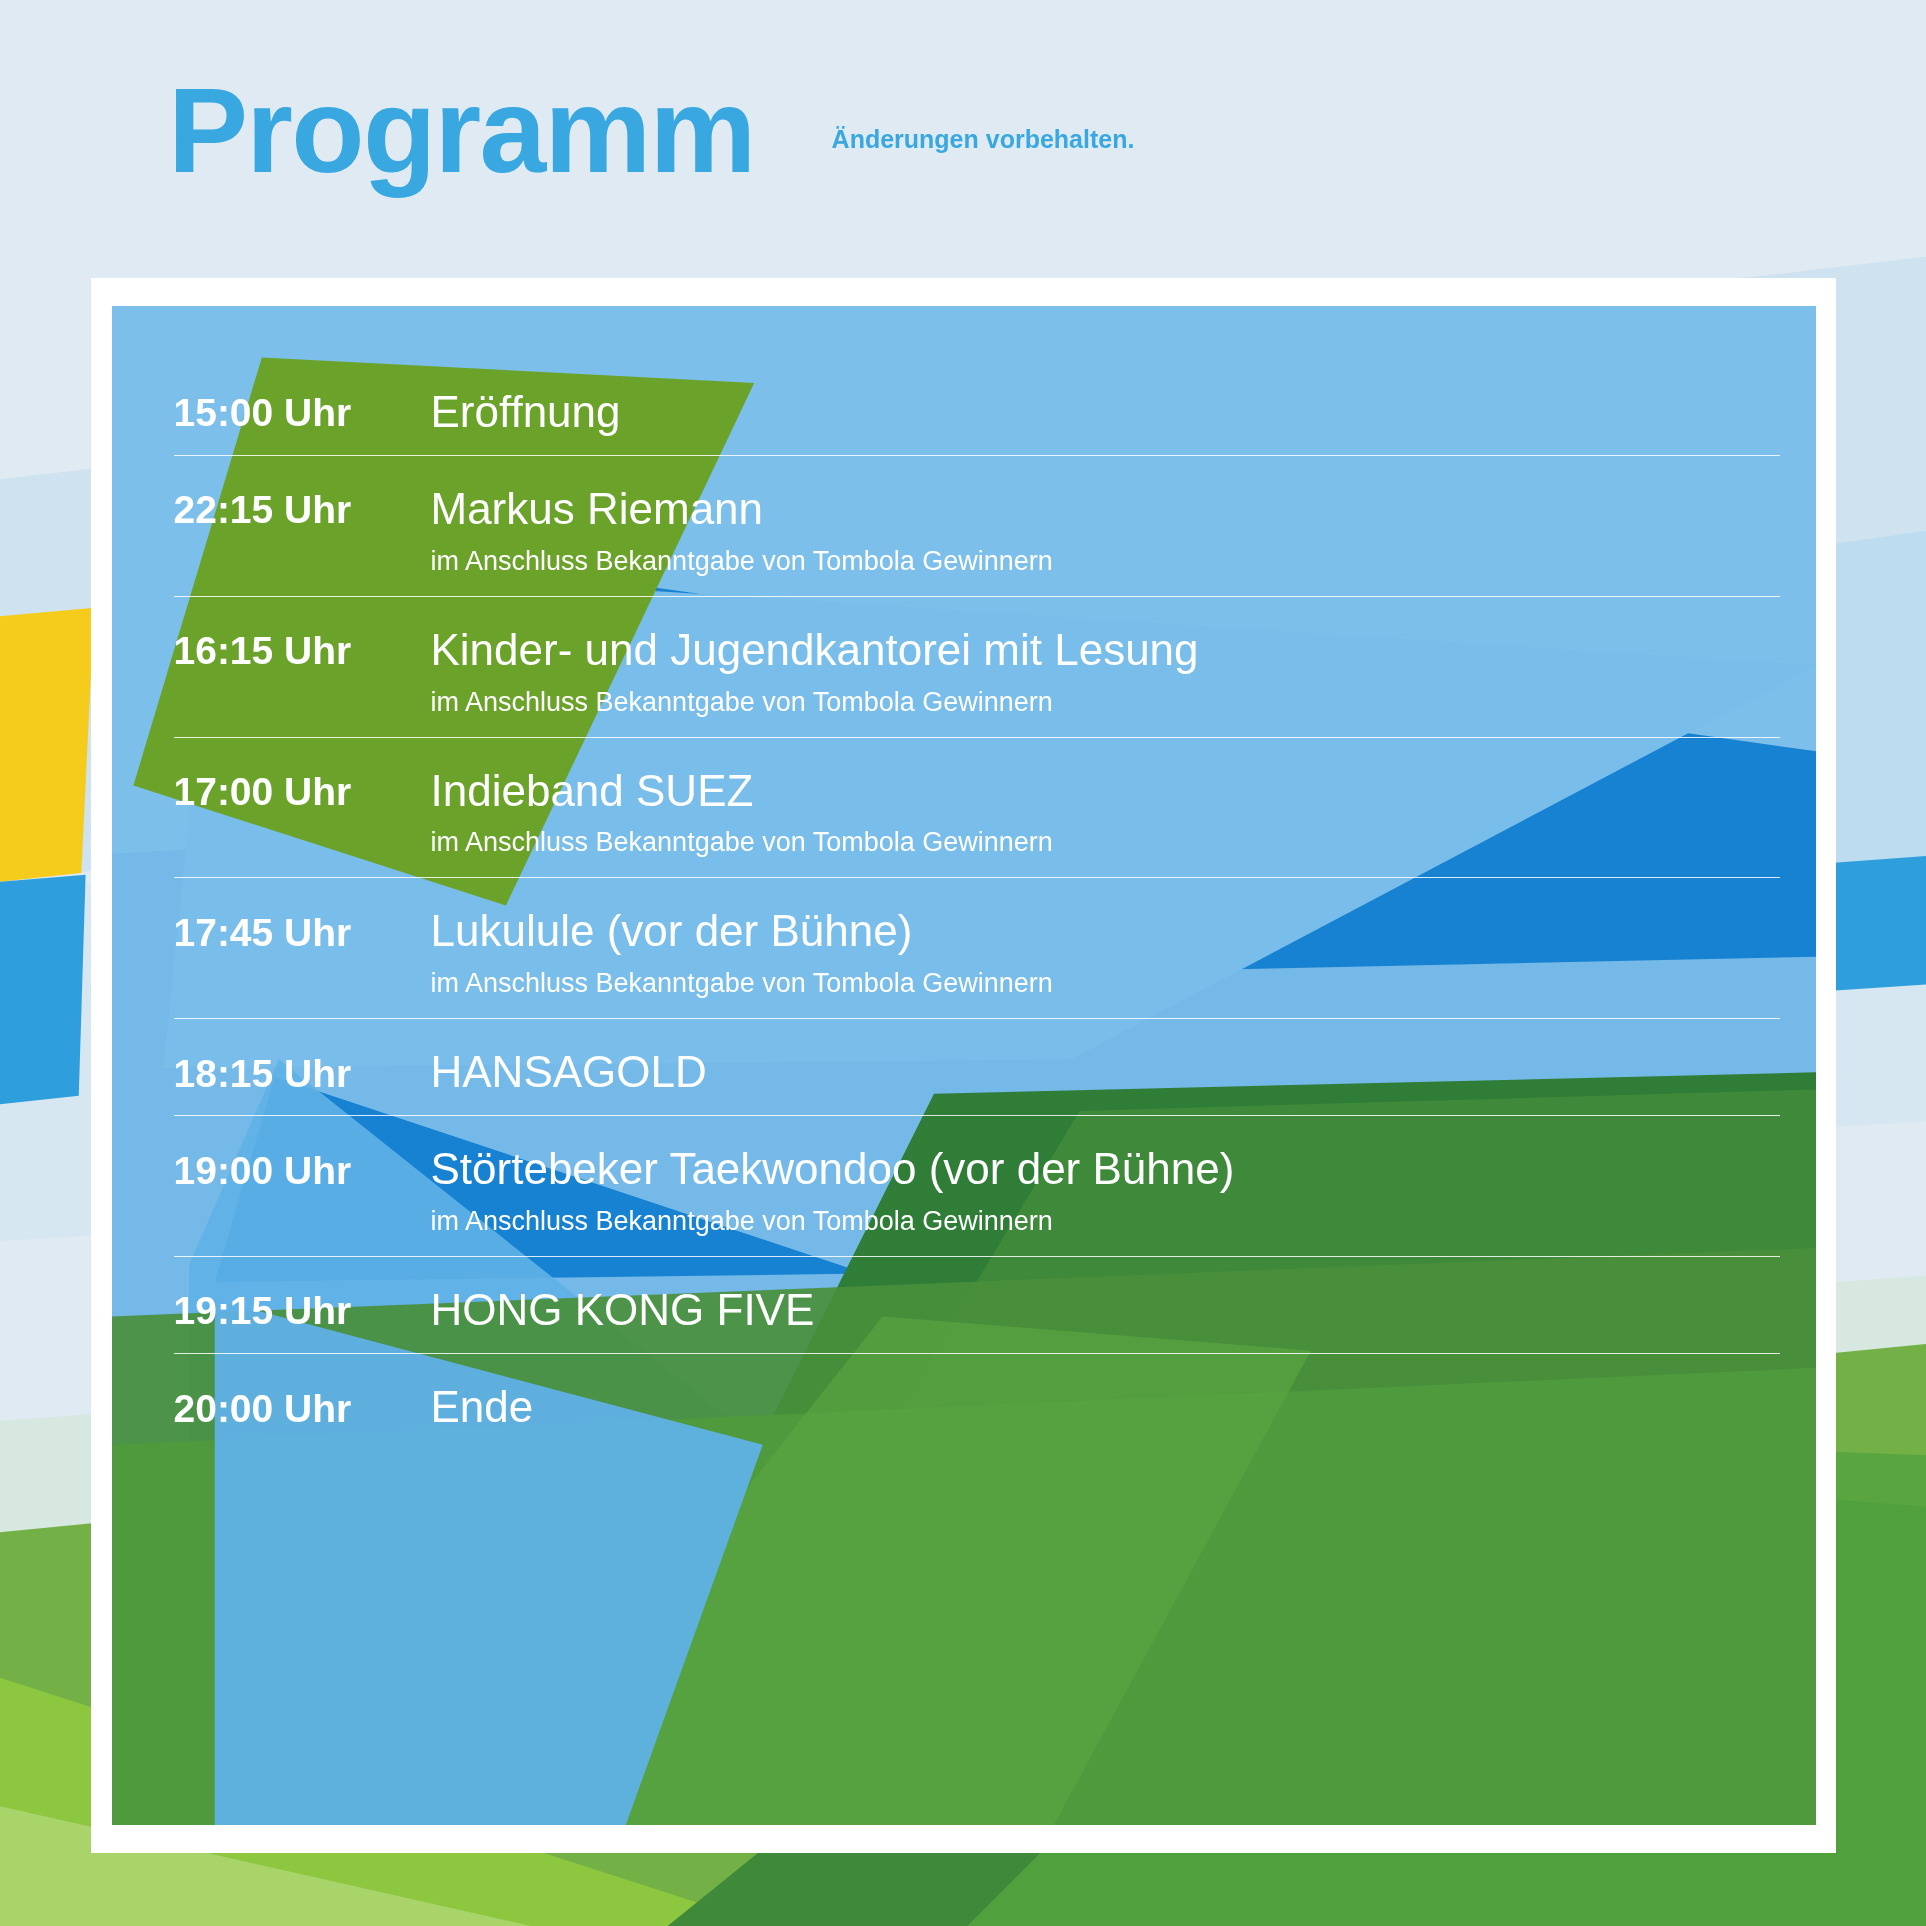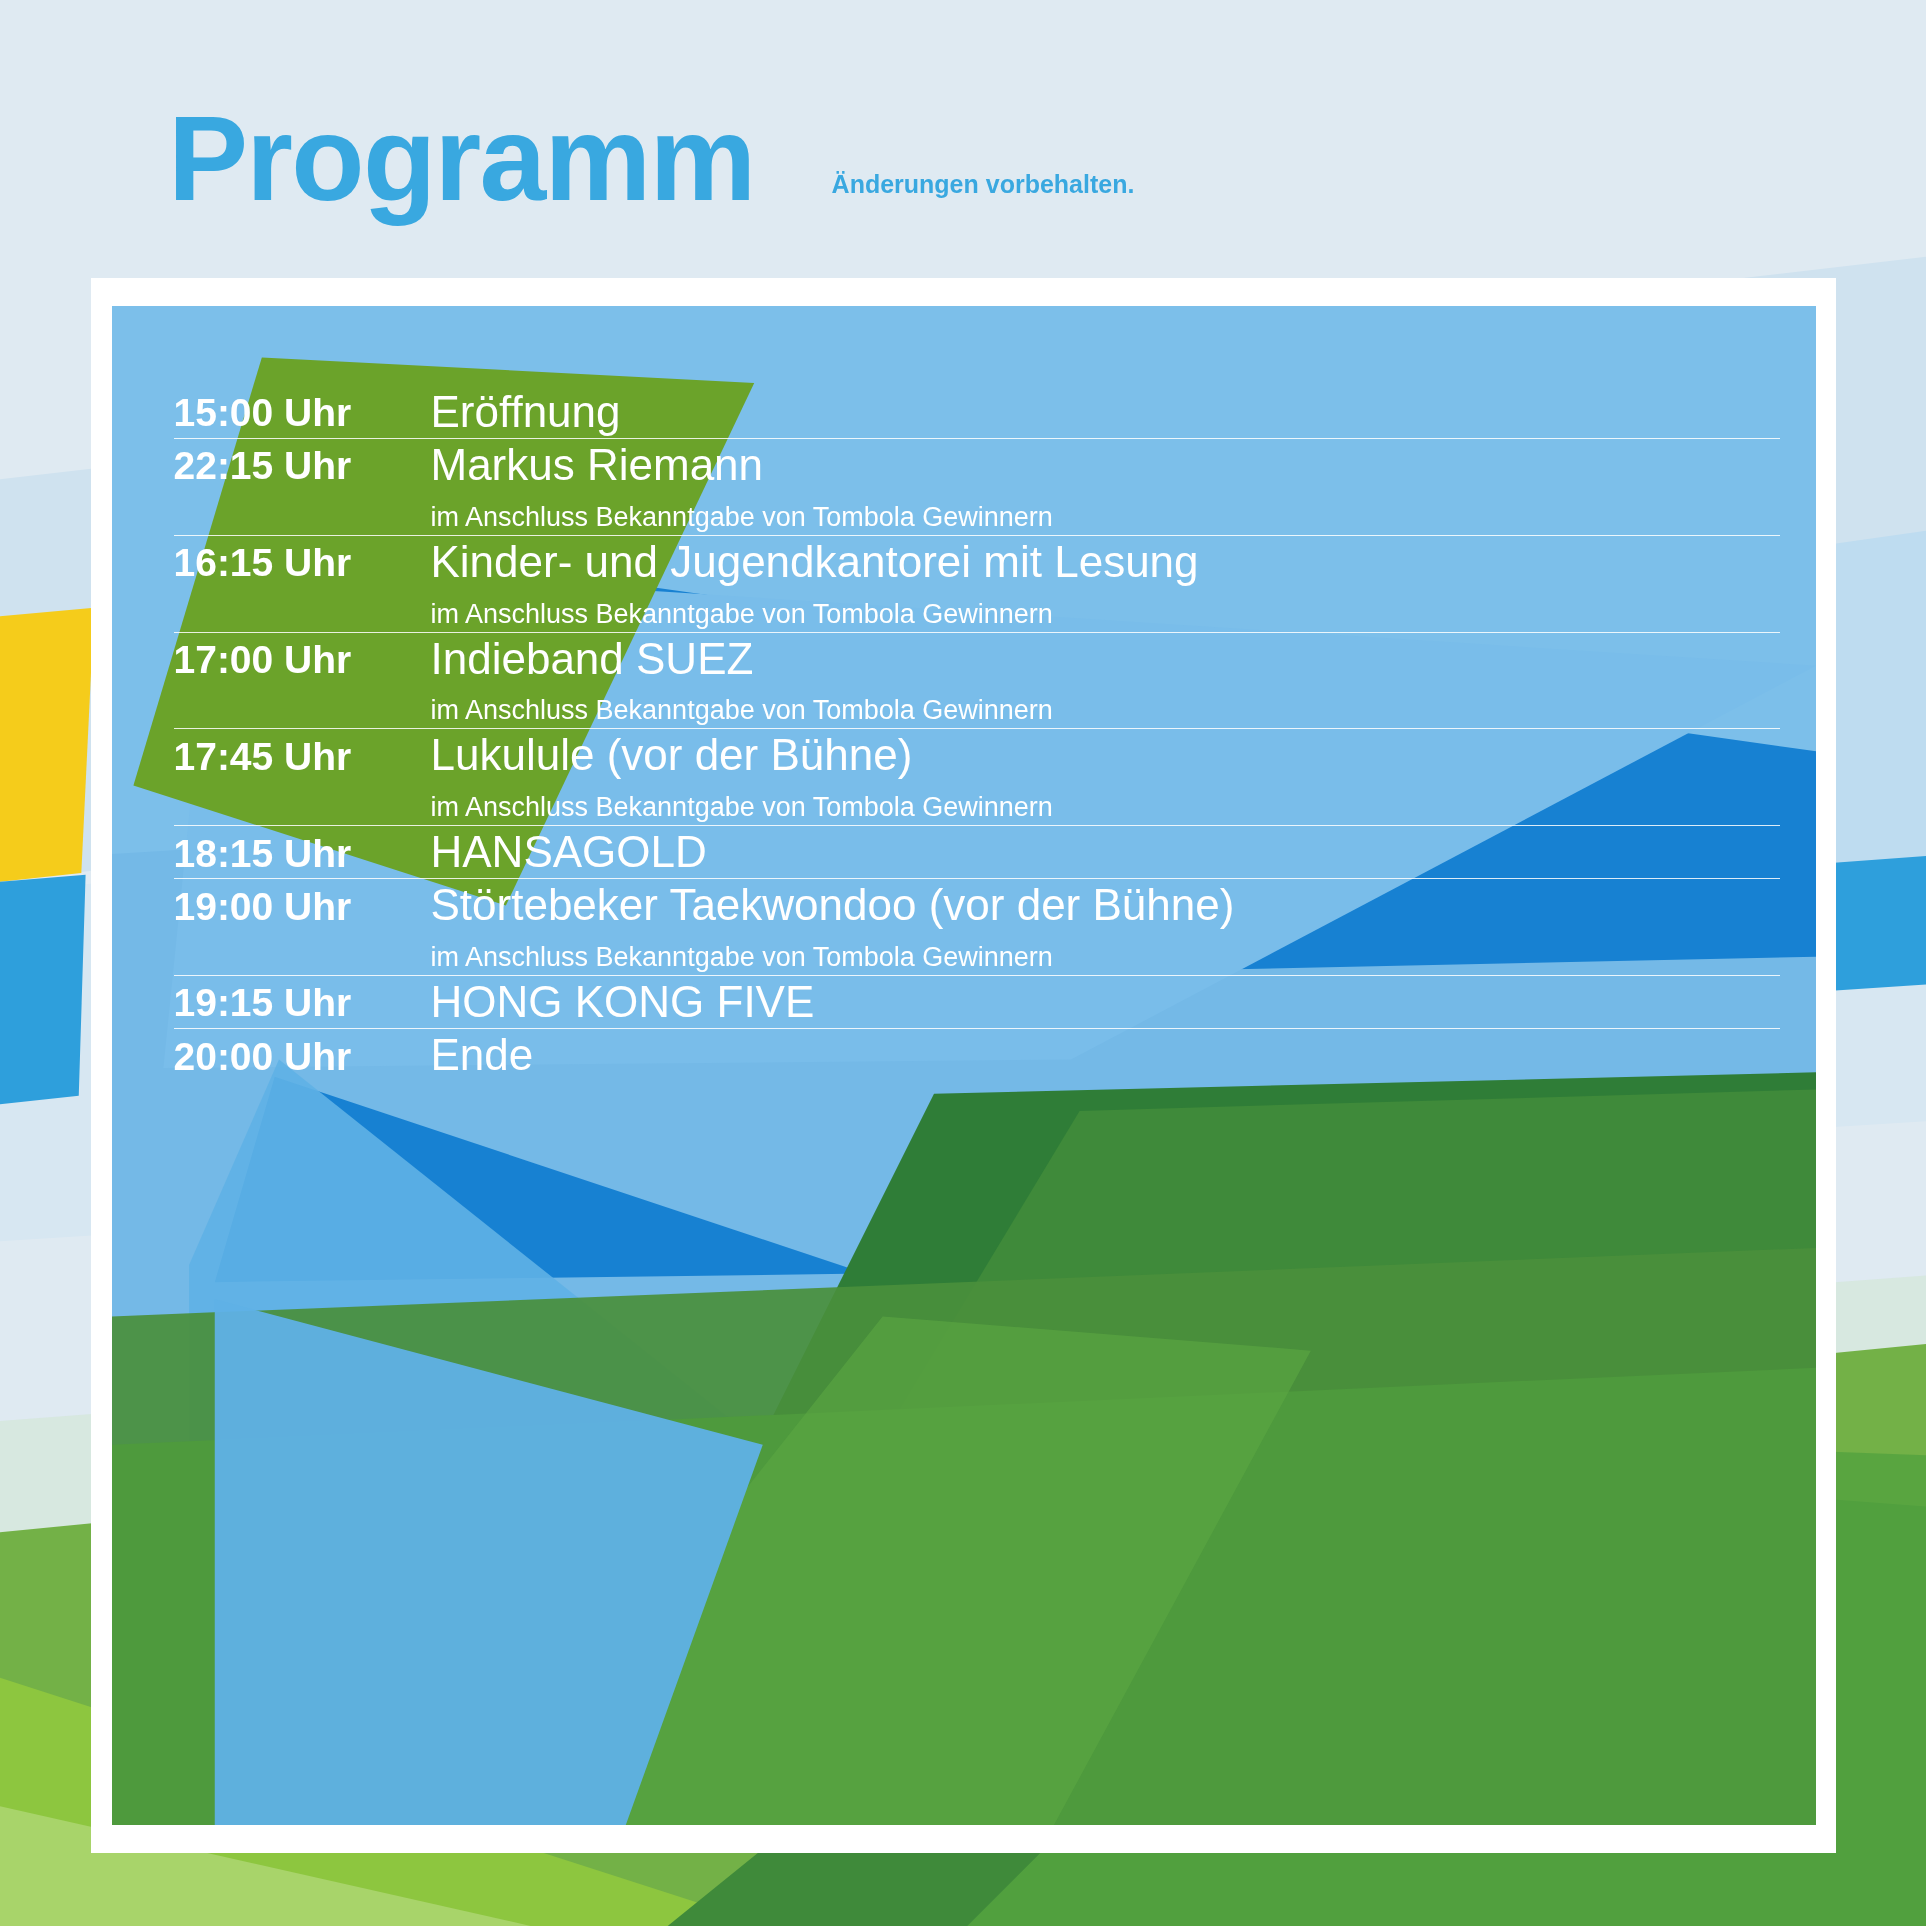--- a/index.html
+++ b/index.html
@@ -20,25 +20,25 @@
     position: absolute;
     inset: 0;
     width: 1926px;
     height: 1926px;
     z-index: 0;
   }
 
   
   .header {
     position: absolute;
-    top: 98px;
+    top: 70px;
     left: 168px;
     z-index: 5;
     display: flex;
-    align-items: center;
+    align-items: flex-start;
   }
   .title {
     font-size: 120px;
     line-height: 1;
     font-weight: bold;
     color: #39a8e0;
     letter-spacing: -1.7px;
     margin: 0;
     white-space: nowrap;
   }
@@ -80,22 +80,22 @@
     position: absolute;
     left: 0;
     top: 0;
     right: 0;
     bottom: 0;
     padding: 82px 36px 0 62px;
     box-sizing: border-box;
   }
   .row {
     border-bottom: 1.7px solid rgba(255,255,255,0.85);
-    padding-bottom: 0;
-    margin-bottom: 2px;
+    padding-bottom: 17px;
+    margin-bottom: 29px;
     display: flex;
     align-items: flex-start;
   }
   .row:last-child {
     border-bottom: none;
     justify-content: center;
   }
   .row-time {
     width: 257px;
     flex: 0 0 257px;

